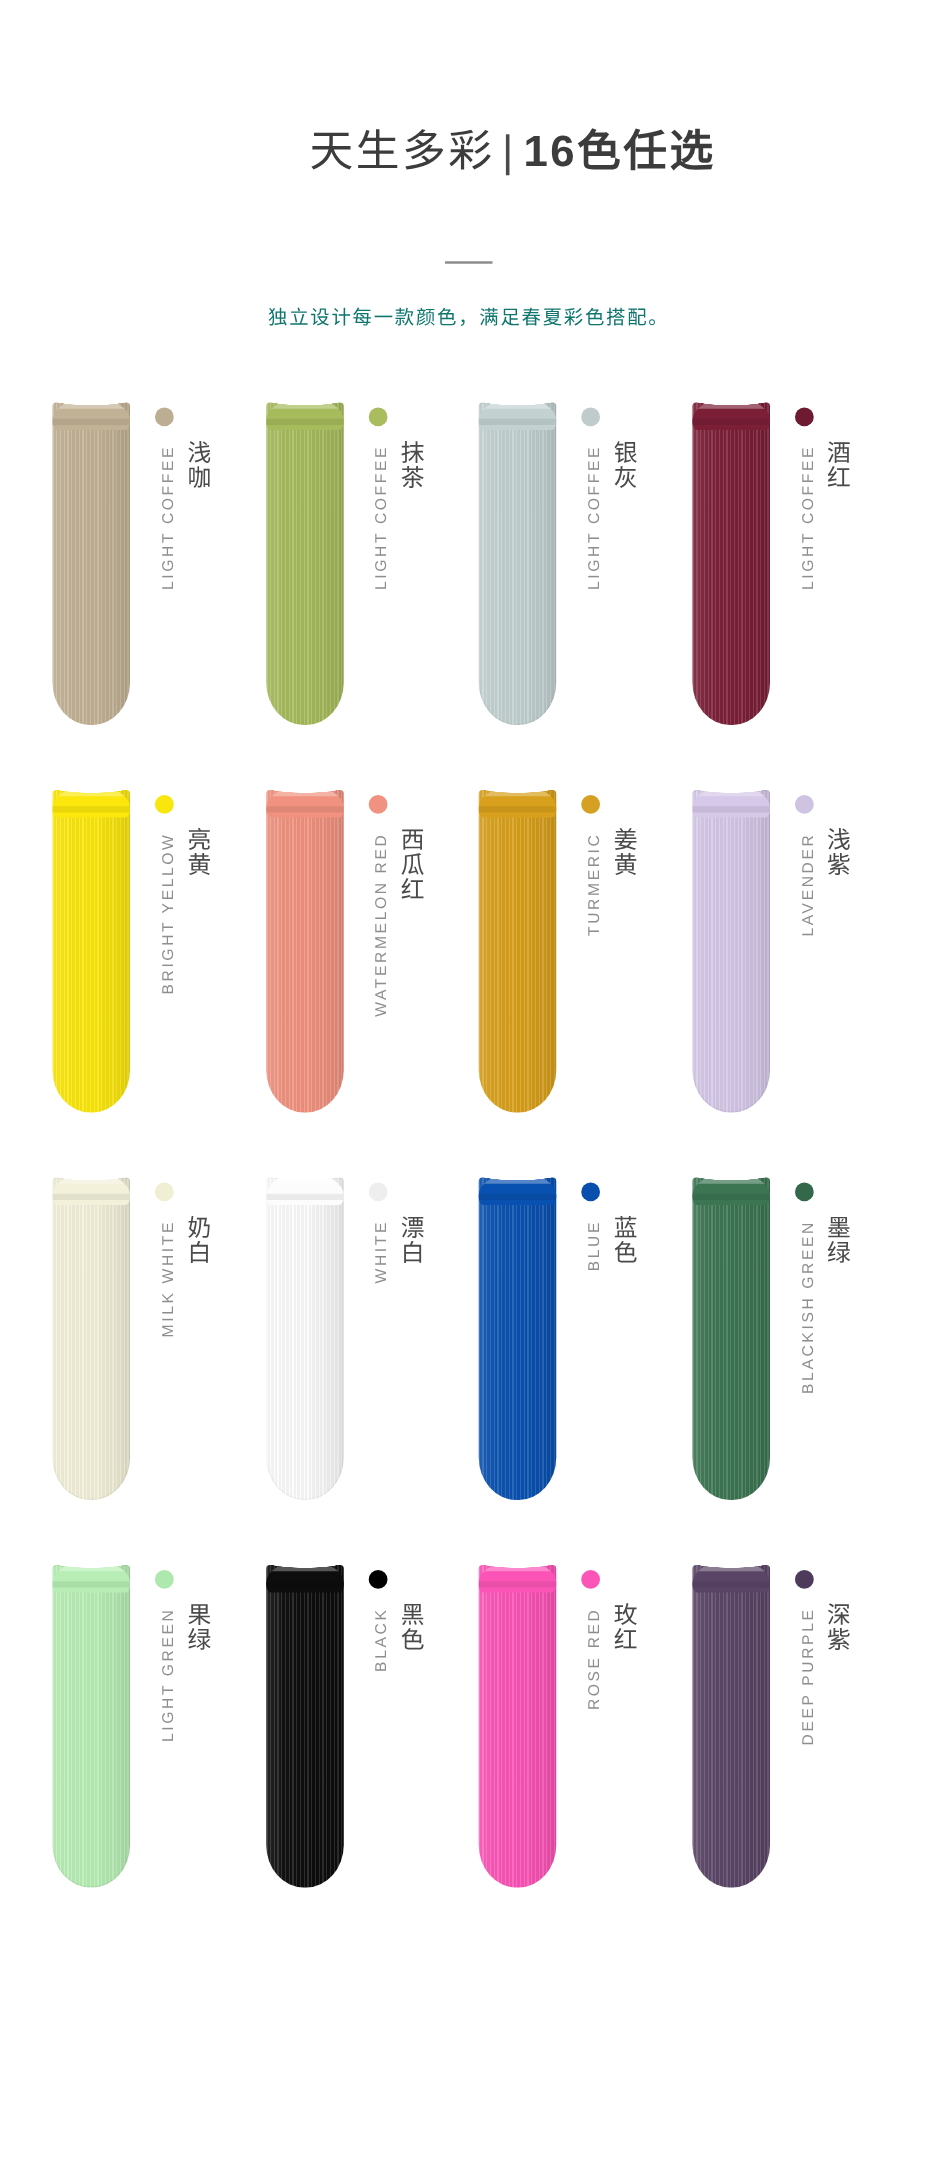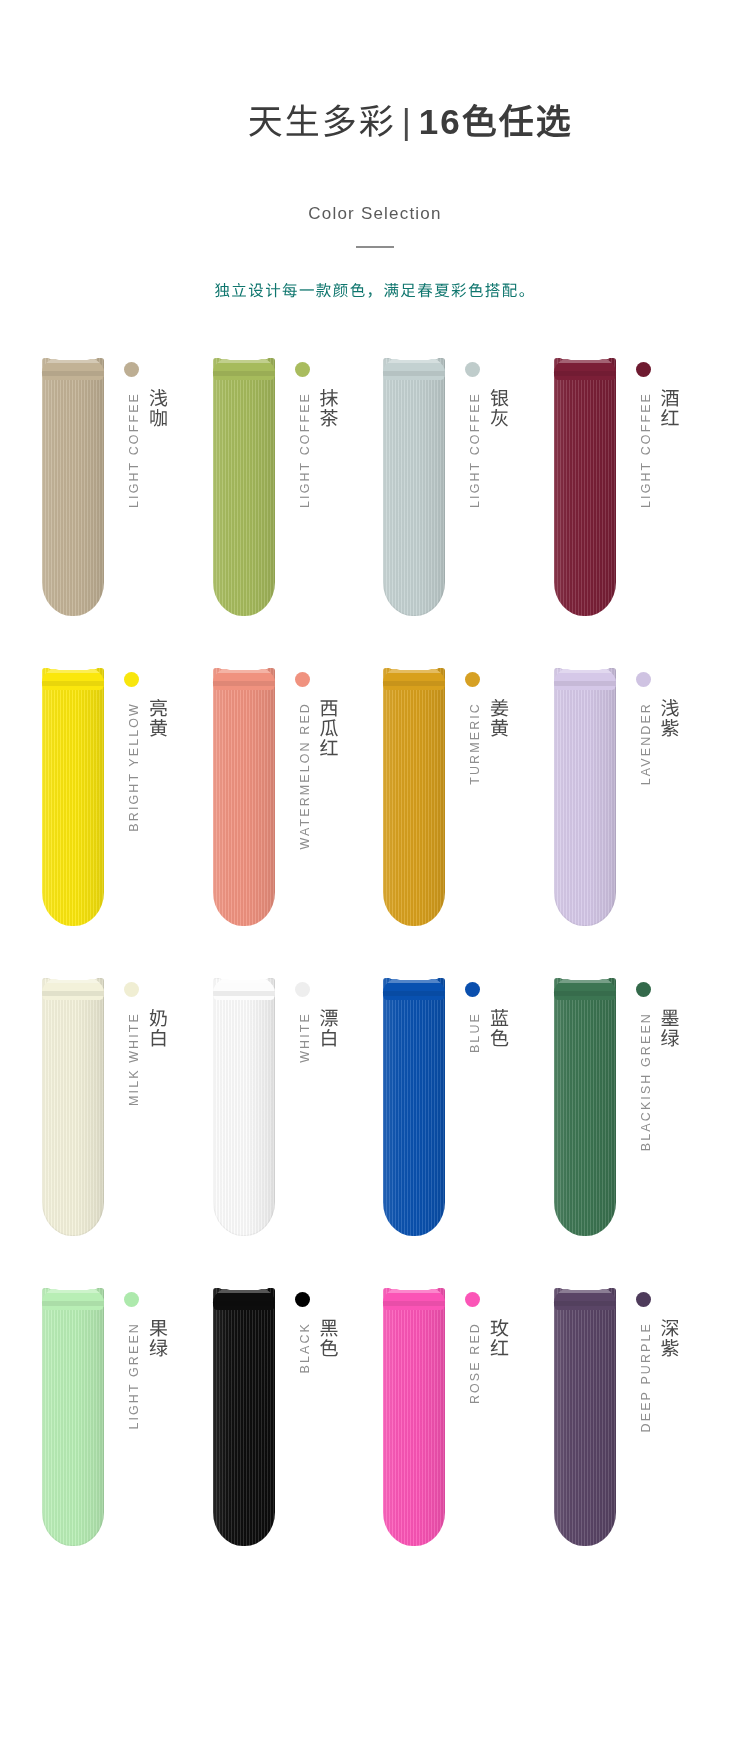--- a/index.html
+++ b/index.html
@@ -222,21 +222,20 @@
 </style>
 </head>
 <body>
 
 <div id="page">
 
   <div class="header">
     <div class="header-title">
       <span>天生多彩</span><span class="bar">|</span><span class="bold">16色任选</span>
     </div>
-    <div class="header-sub">Color Selection</div>
     <div class="header-rule"></div>
     <div class="header-desc">独立设计每一款颜色，满足春夏彩色搭配。</div>
   </div>
 
   <div class="grid" id="swatch-grid">
       <div class="cell">
         <div class="sock" style="background: rgb(194, 178, 149);"></div>
         <div class="cuff" style="background: rgb(194, 178, 149);">
           <div class="cuff-hl"></div>
           <div class="cuff-shadow"></div>

